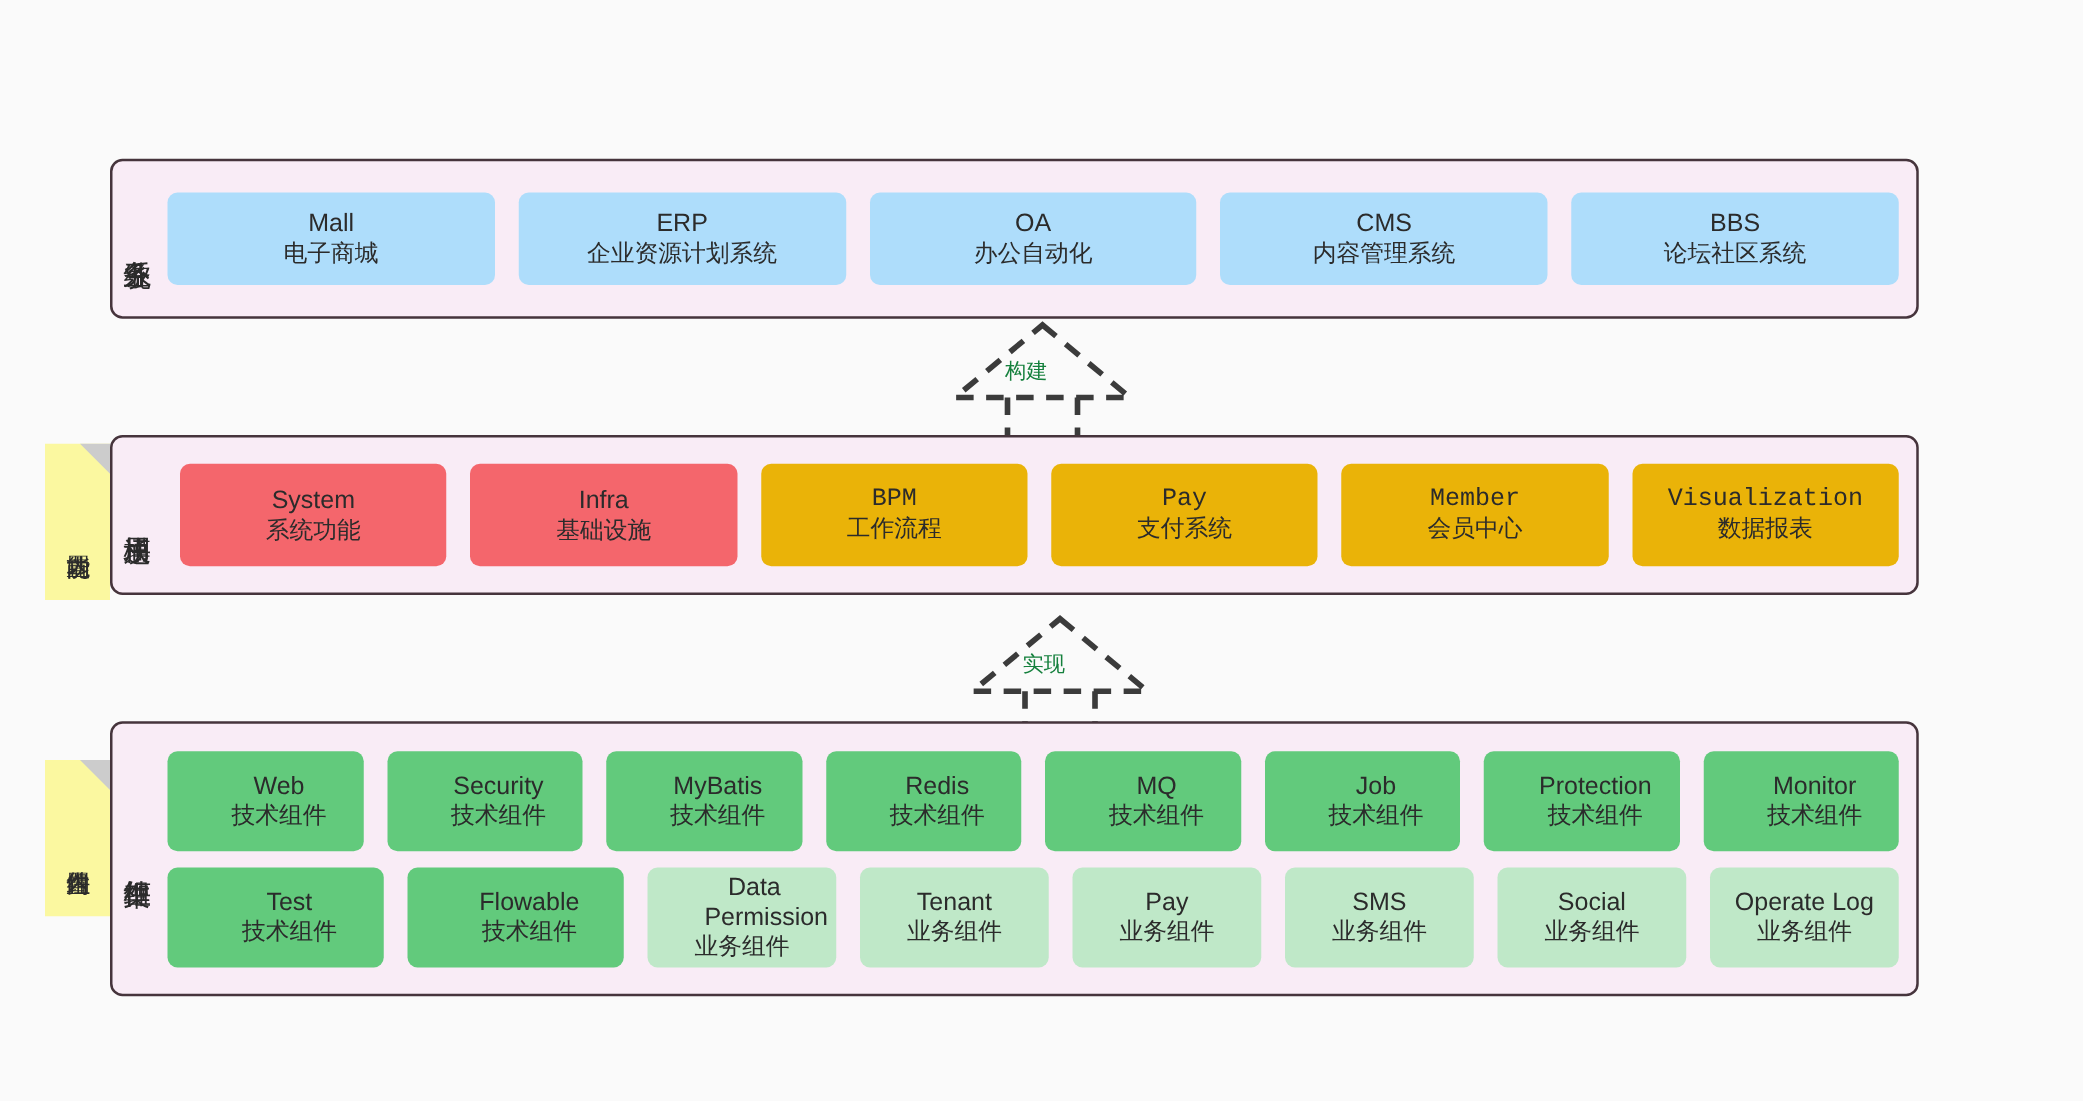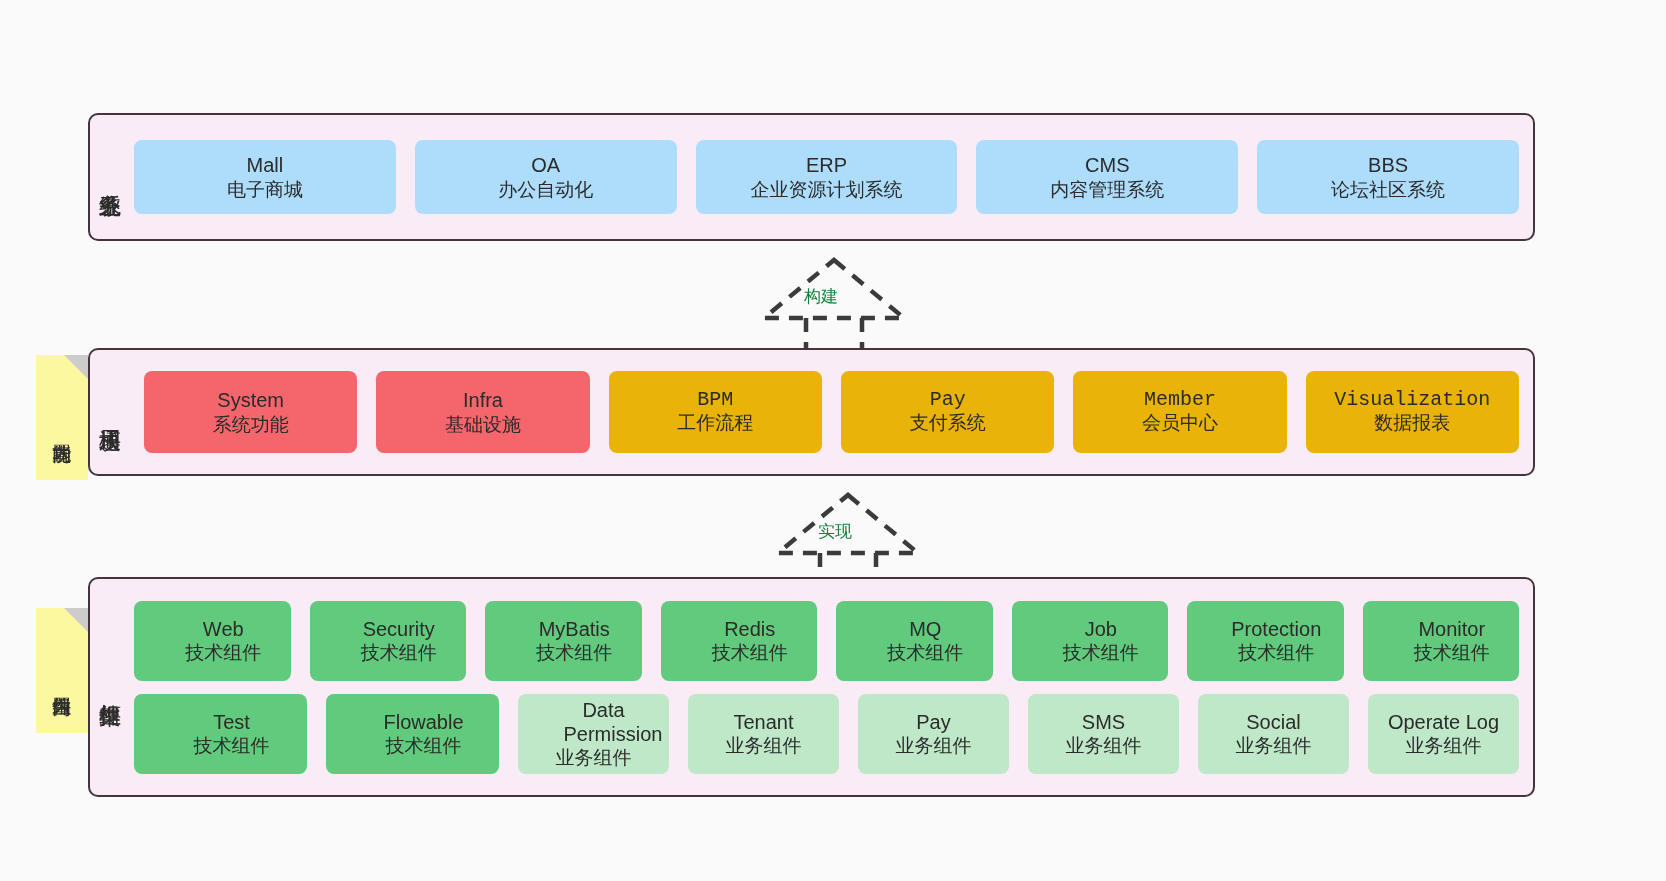--- a/index.html
+++ b/index.html
@@ -128,35 +128,35 @@
     background: #fafafa;
     padding: 0 2px;
     white-space: nowrap;
   }
 </style>
 </head>
 <body>
 
 <div id="canvas">
 
-  <div class="layer" id="layer-business" style="left:88px; top:113px; width:1447px; height:128px;">
+  <div class="layer" id="layer-business" style="left:88px; top:127px; width:1447px; height:128px;">
     <div class="layer-label">业务系统</div>
     <div class="layer-body">
       <div class="row" style="height:74px;">
         <div class="card c-blue">
           <div class="t1">Mall</div>
           <div class="t2">电子商城</div>
         </div>
         <div class="card c-blue">
+          <div class="t1">ERP</div>
+          <div class="t2">企业资源计划系统</div>
+        </div>
+        <div class="card c-blue">
           <div class="t1">OA</div>
           <div class="t2">办公自动化</div>
-        </div>
-        <div class="card c-blue">
-          <div class="t1">ERP</div>
-          <div class="t2">企业资源计划系统</div>
         </div>
         <div class="card c-blue">
           <div class="t1">CMS</div>
           <div class="t2">内容管理系统</div>
         </div>
         <div class="card c-blue">
           <div class="t1">BBS</div>
           <div class="t2">论坛社区系统</div>
         </div>
       </div>

